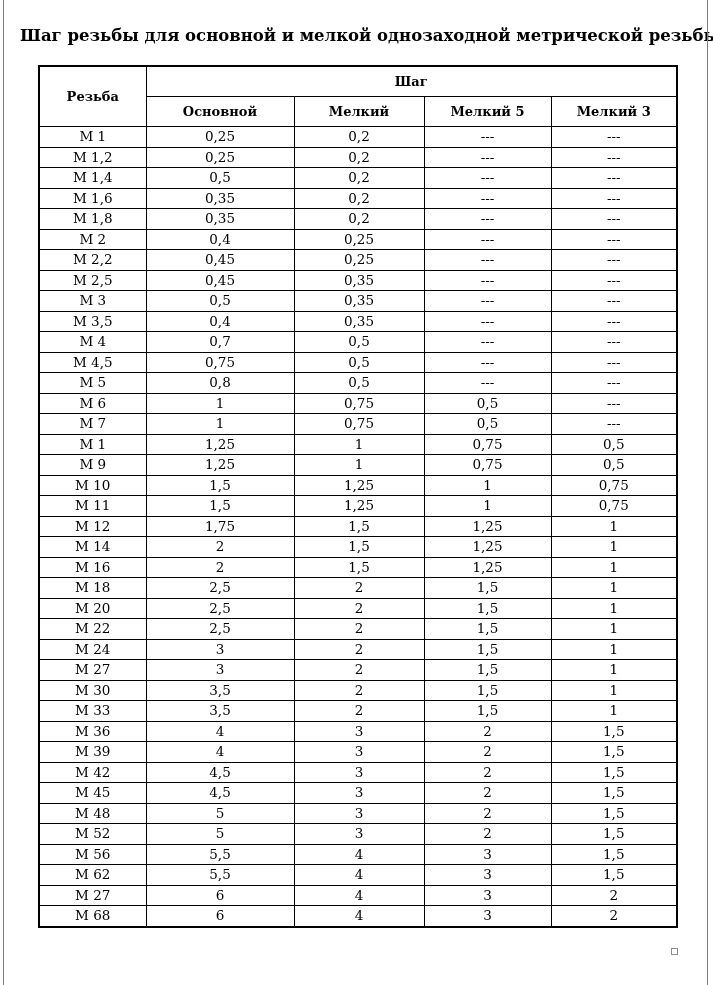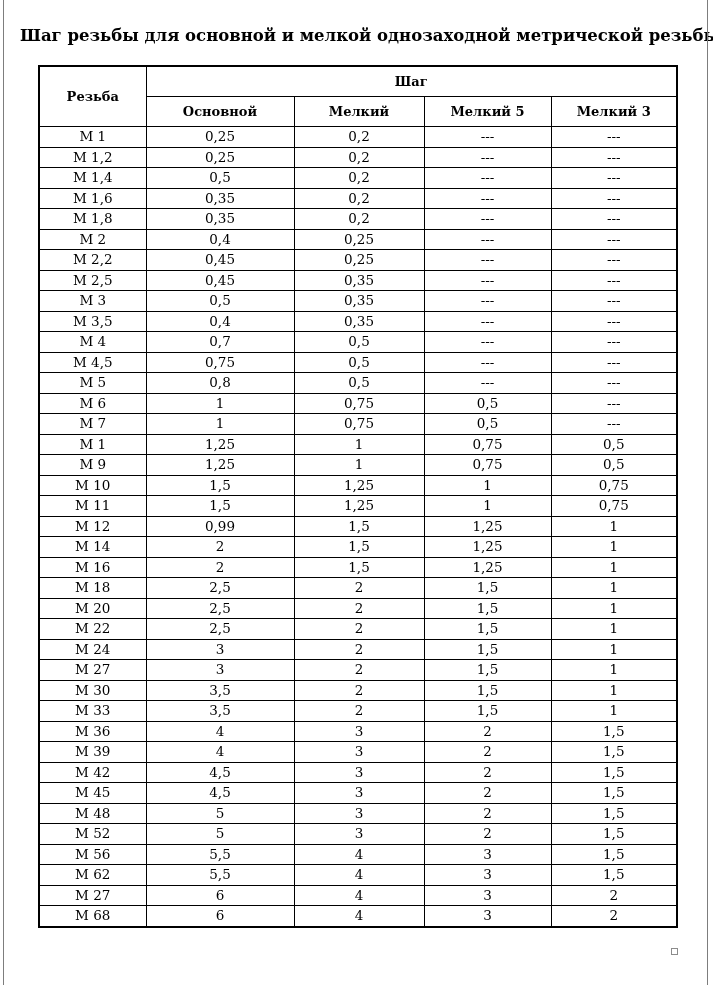--- a/index.html
+++ b/index.html
@@ -239,21 +239,21 @@
       </tr>
       <tr>
         <th>М 11</th>
         <td>1,5</td>
         <td>1,25</td>
         <td>1</td>
         <td>0,75</td>
       </tr>
       <tr>
         <th>М 12</th>
-        <td>0,99</td>
+        <td>1,75</td>
         <td>1,5</td>
         <td>1,25</td>
         <td>1</td>
       </tr>
       <tr>
         <th>М 14</th>
         <td>2</td>
         <td>1,5</td>
         <td>1,25</td>
         <td>1</td>

